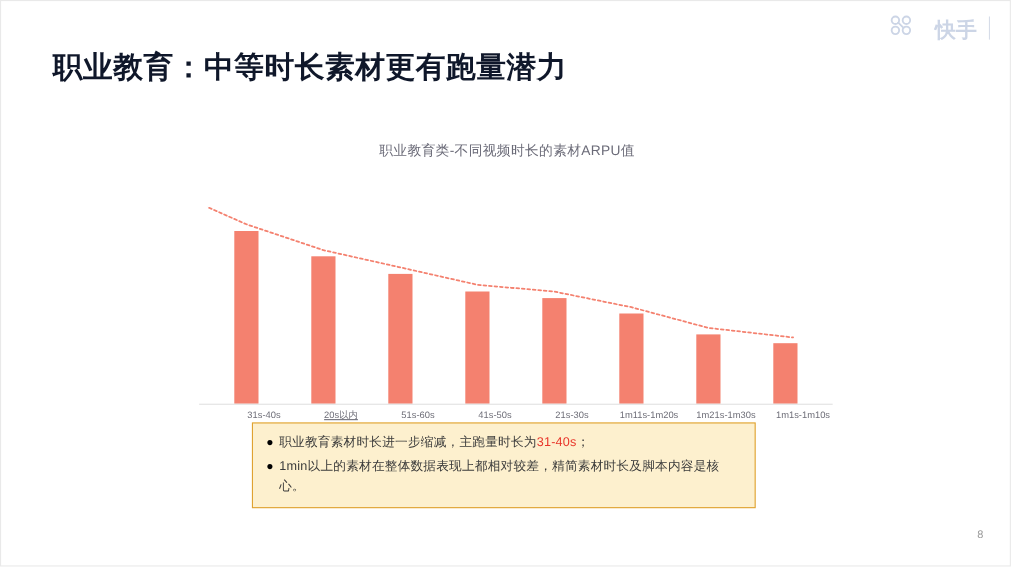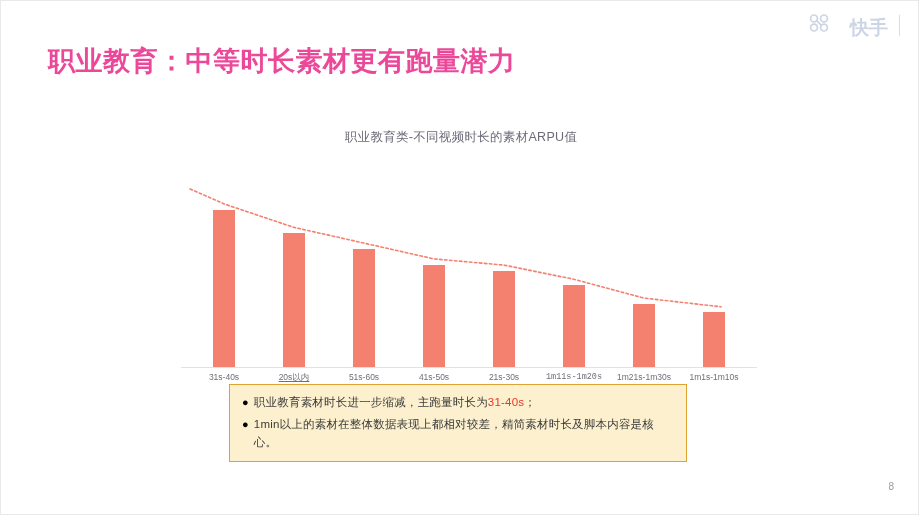--- a/index.html
+++ b/index.html
@@ -54,21 +54,21 @@
   }
   .brand-icon { display: block; }
 
   
   #page-title {
     position: absolute;
     left: 47px;
     top: 42px;
     font-size: 27px;
     font-weight: bold;
-    color: #ec4899;
+    color: #0f172a;
     letter-spacing: 0.5px;
     white-space: nowrap;
   }
 
   
   #chart-block {
     position: absolute;
     left: 150px;
     top: 100px;
     width: 620px;
@@ -123,21 +123,21 @@
   #axis-line {
     position: absolute;
     left: 30px;
     top: 238px;
     width: 576px;
     height: 1px;
     background: #e2e2e2;
   }
   #x-labels {
     position: absolute;
-    left: 38px;
+    left: 54px;
     top: 243px;
     width: 560px;
     height: 18px;
   }
   .x-label {
     position: absolute;
     top: 0;
     width: 90px;
     text-align: center;
     font-size: 8.5px;
@@ -243,21 +243,21 @@
       </svg>
     </div>
 
     <div id="axis-line"></div>
     <div id="x-labels">
         <div class="x-label" style="left: -10px;">31s-40s</div>
         <div class="x-label" style="left: 60px; text-decoration: underline;">20s以内</div>
         <div class="x-label" style="left: 130px;">51s-60s</div>
         <div class="x-label" style="left: 200px;">41s-50s</div>
         <div class="x-label" style="left: 270px; text-align: center;">21s-30s</div>
-        <div class="x-label" style="left: 340px; font-family: Liberation Mono, monospace;">1m11s-1m20s</div>
+        <div class="x-label" style="left: 340px;">1m11s-1m20s</div>
         <div class="x-label" style="left: 410px;">1m21s-1m30s</div>
         <div class="x-label" style="left: 480px;">1m1s-1m10s</div>
       </div>
   </div>
 
   <div id="callout">
     <div class="bullet-row">
       <span class="bullet-dot">●</span>
       <span><span>职业教育素材时长进一步缩减，主跑量时长为</span><span class="accent-red">31-40s</span><span>；</span></span>
     </div>

